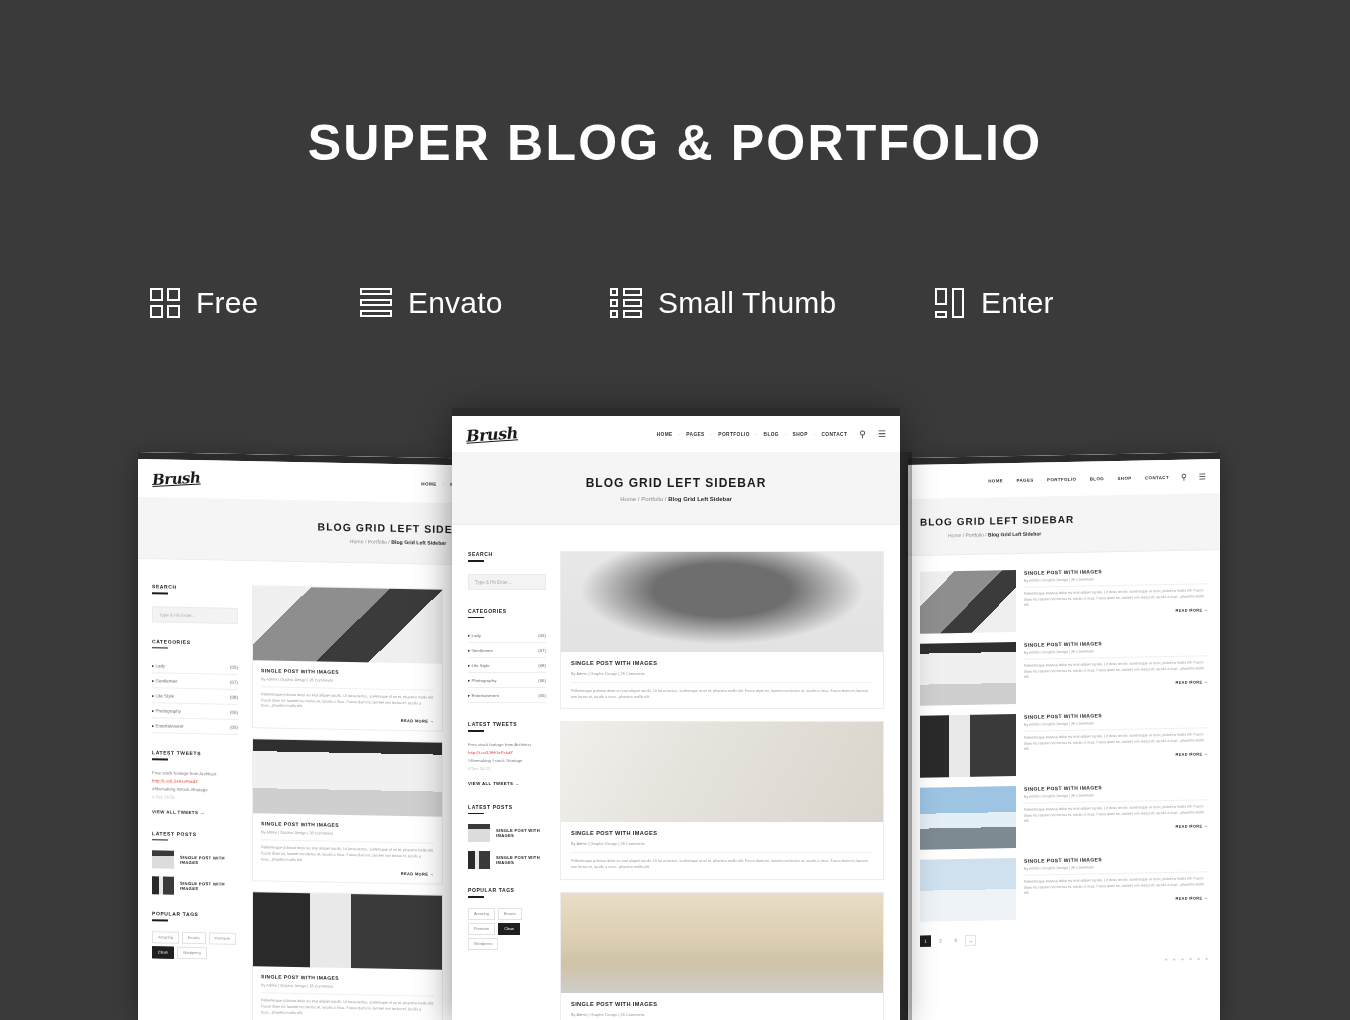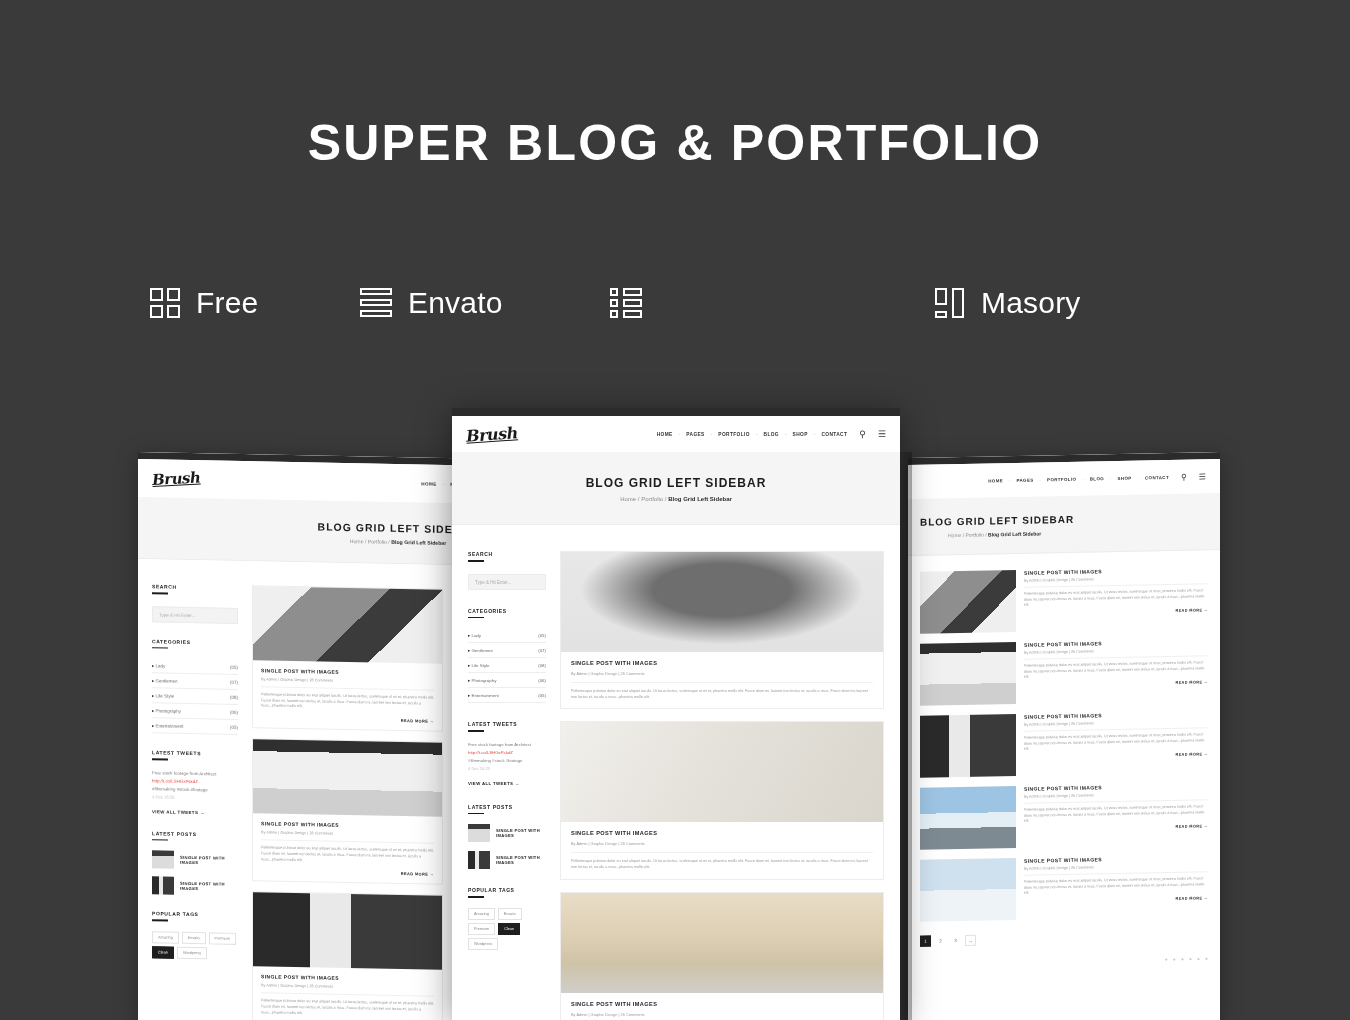--- a/index.html
+++ b/index.html
@@ -219,29 +219,30 @@
 
   <div class="feature f-thumb">
     <span class="ic ic-thumb">
       <i class="sq r0"></i>
         <i class="br r0"></i>
       <i class="sq r1"></i>
         <i class="br r1"></i>
       <i class="sq r2"></i>
         <i class="br r2"></i>
     </span>
+    <span class="feature-label">Small Thumb</span>
   </div>
 
   <div class="feature f-mas">
     <span class="ic ic-mas">
       <i class="a"></i>
         <i class="b"></i>
         <i class="c"></i>
     </span>
-    <span class="feature-label">Masory</span>
+    <span class="feature-label">Enter</span>
   </div>
 
 </div>
 
 <div class="mock mock-left">
   <div class="site-topbar"></div>
   <div class="site-header" style="height:38px;">
     <div class="logo" style="font-size:15px;">Brush</div>
     <div class="nav">
       <span class="nav-item" style="font-size:4.6px;">HOME</span>

